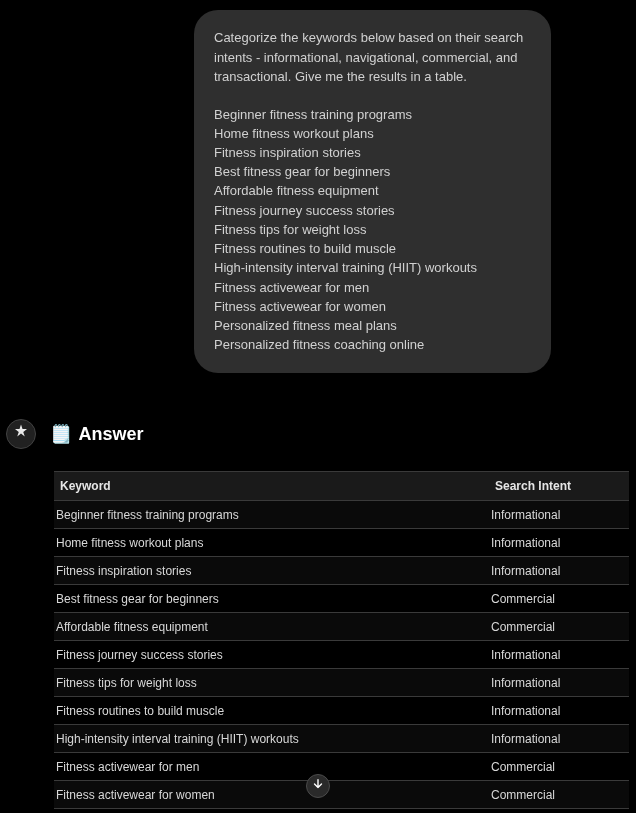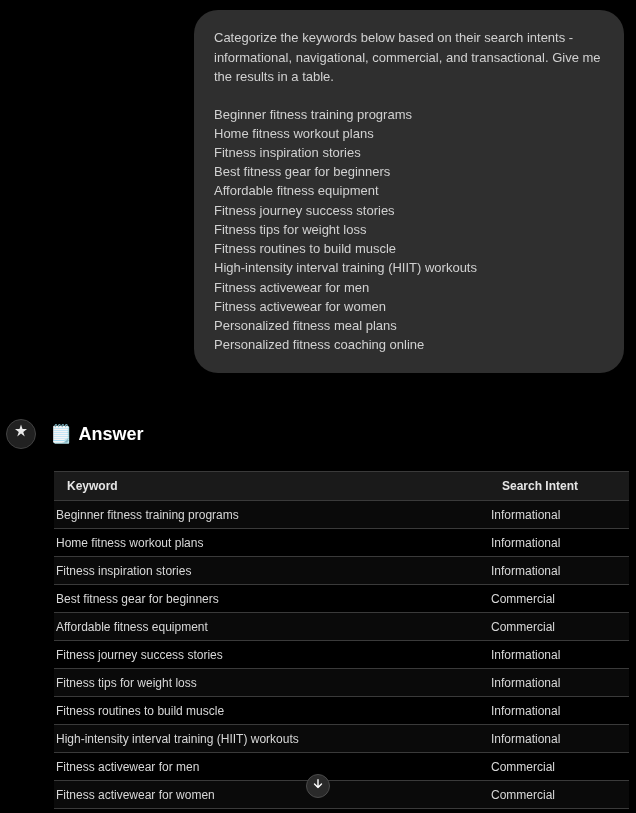--- a/index.html
+++ b/index.html
@@ -14,21 +14,21 @@
       width: 636px;
       height: 813px;
       overflow: hidden;
       position: relative;
     }
     
     .chat-container {
       position: absolute;
       top: 10px;
       left: 194px;
-      width: 430px;
+      width: 357px;
     }
     
     .user-message {
       background-color: #2f2f2f;
       border-radius: 24px;
       padding: 18px 20px;
       color: #d1d1d1;
       font-size: 13px;
       line-height: 1.5;
     }
@@ -93,21 +93,21 @@
       width: 575px;
       margin-left: 48px;
       border-collapse: collapse;
       font-size: 12px;
     }
     
     .results-table thead th {
       background-color: #1a1a1a;
       color: #e5e5e5;
       text-align: left;
-      padding: 7px 13px;
+      padding: 7px 6px;
       font-weight: 600;
       border-top: 1px solid #3a3a3a;
       border-bottom: 1px solid #3a3a3a;
     }
     
     .results-table thead th:first-child {
       width: 435px;
     }
     
     .results-table tbody td {

